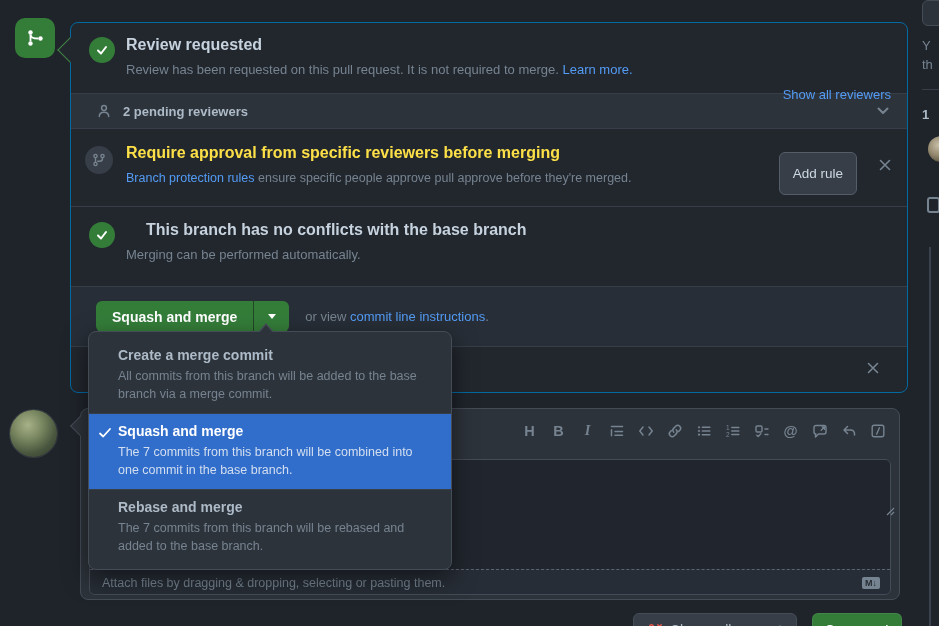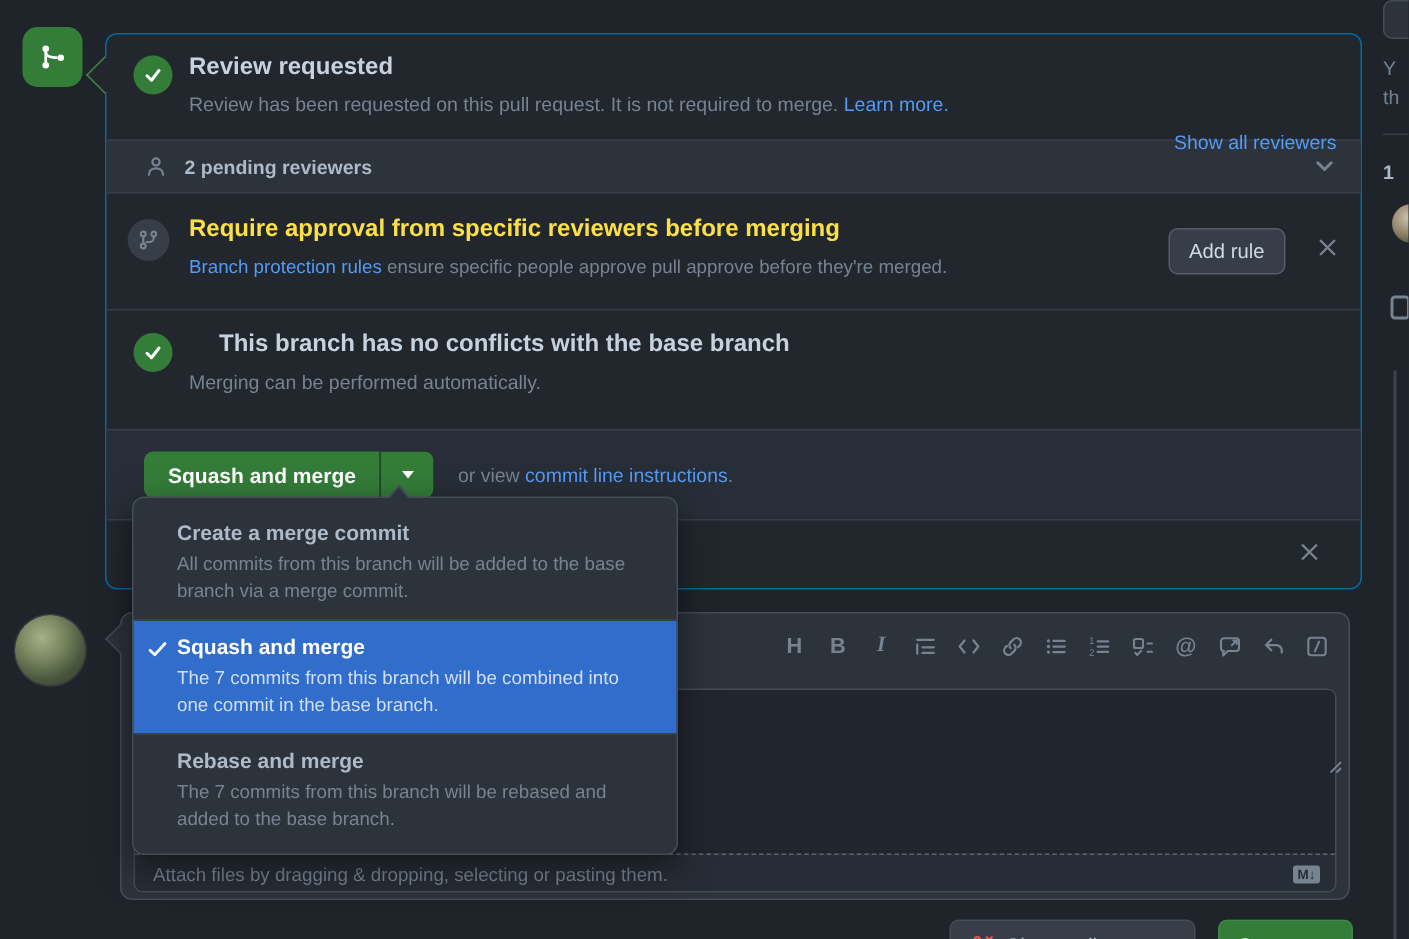--- a/index.html
+++ b/index.html
@@ -60,21 +60,21 @@
 
   .sec-protection { height:77px; }
   .icon-circle {
     position:absolute; left:14px; top:17px; width:28px; height:28px;
     border-radius:50%; background:#373e47;
     display:flex; align-items:center; justify-content:center;
   }
   .sec-protection .sec-title { position:absolute; left:55px; top:15px; color:#fde047; }
   .sec-protection .sec-desc { position:absolute; left:55px; top:42px; font-size:12.5px; }
   .btn-addrule {
-    position:absolute; right:50px; top:23px; height:31px; padding:0 13px;
+    position:absolute; right:50px; top:23px; height:43px; padding:0 13px;
     background:#373e47; border:1px solid #545d68; border-radius:6px;
     color:#cdd9e5; font-size:13.5px; font-family:inherit;
     display:flex; align-items:center; cursor:pointer;
   }
   .x-btn { position:absolute; cursor:pointer; background:none; border:none; padding:0; }
   .sec-protection .x-btn { right:15px; top:29px; }
 
   .sec-conflicts { height:80px; border-top:1px solid #373e47; }
   .sec-conflicts .check-circle { left:18px; top:15px; }
   .sec-conflicts .sec-title { position:absolute; left:55px; top:14px;margin-left:20px; }

